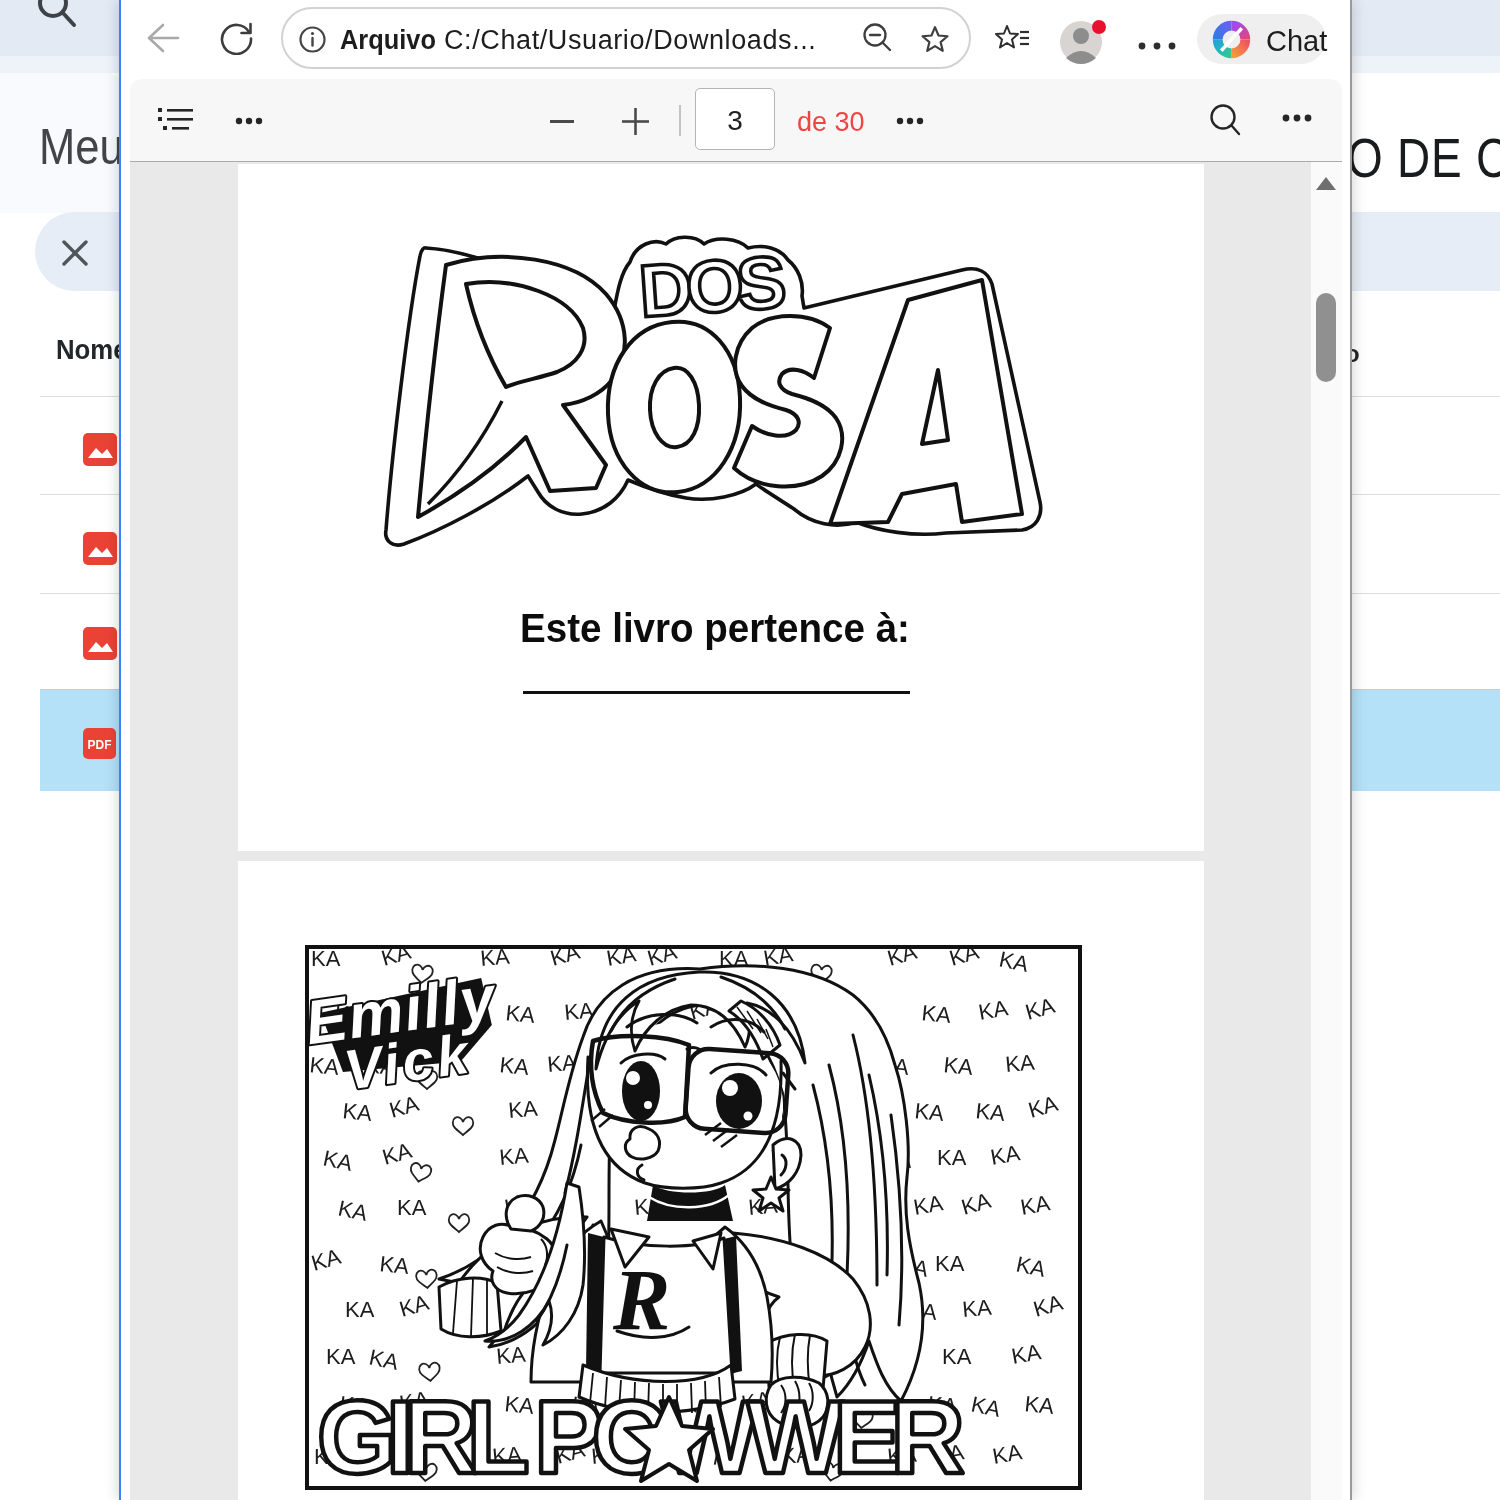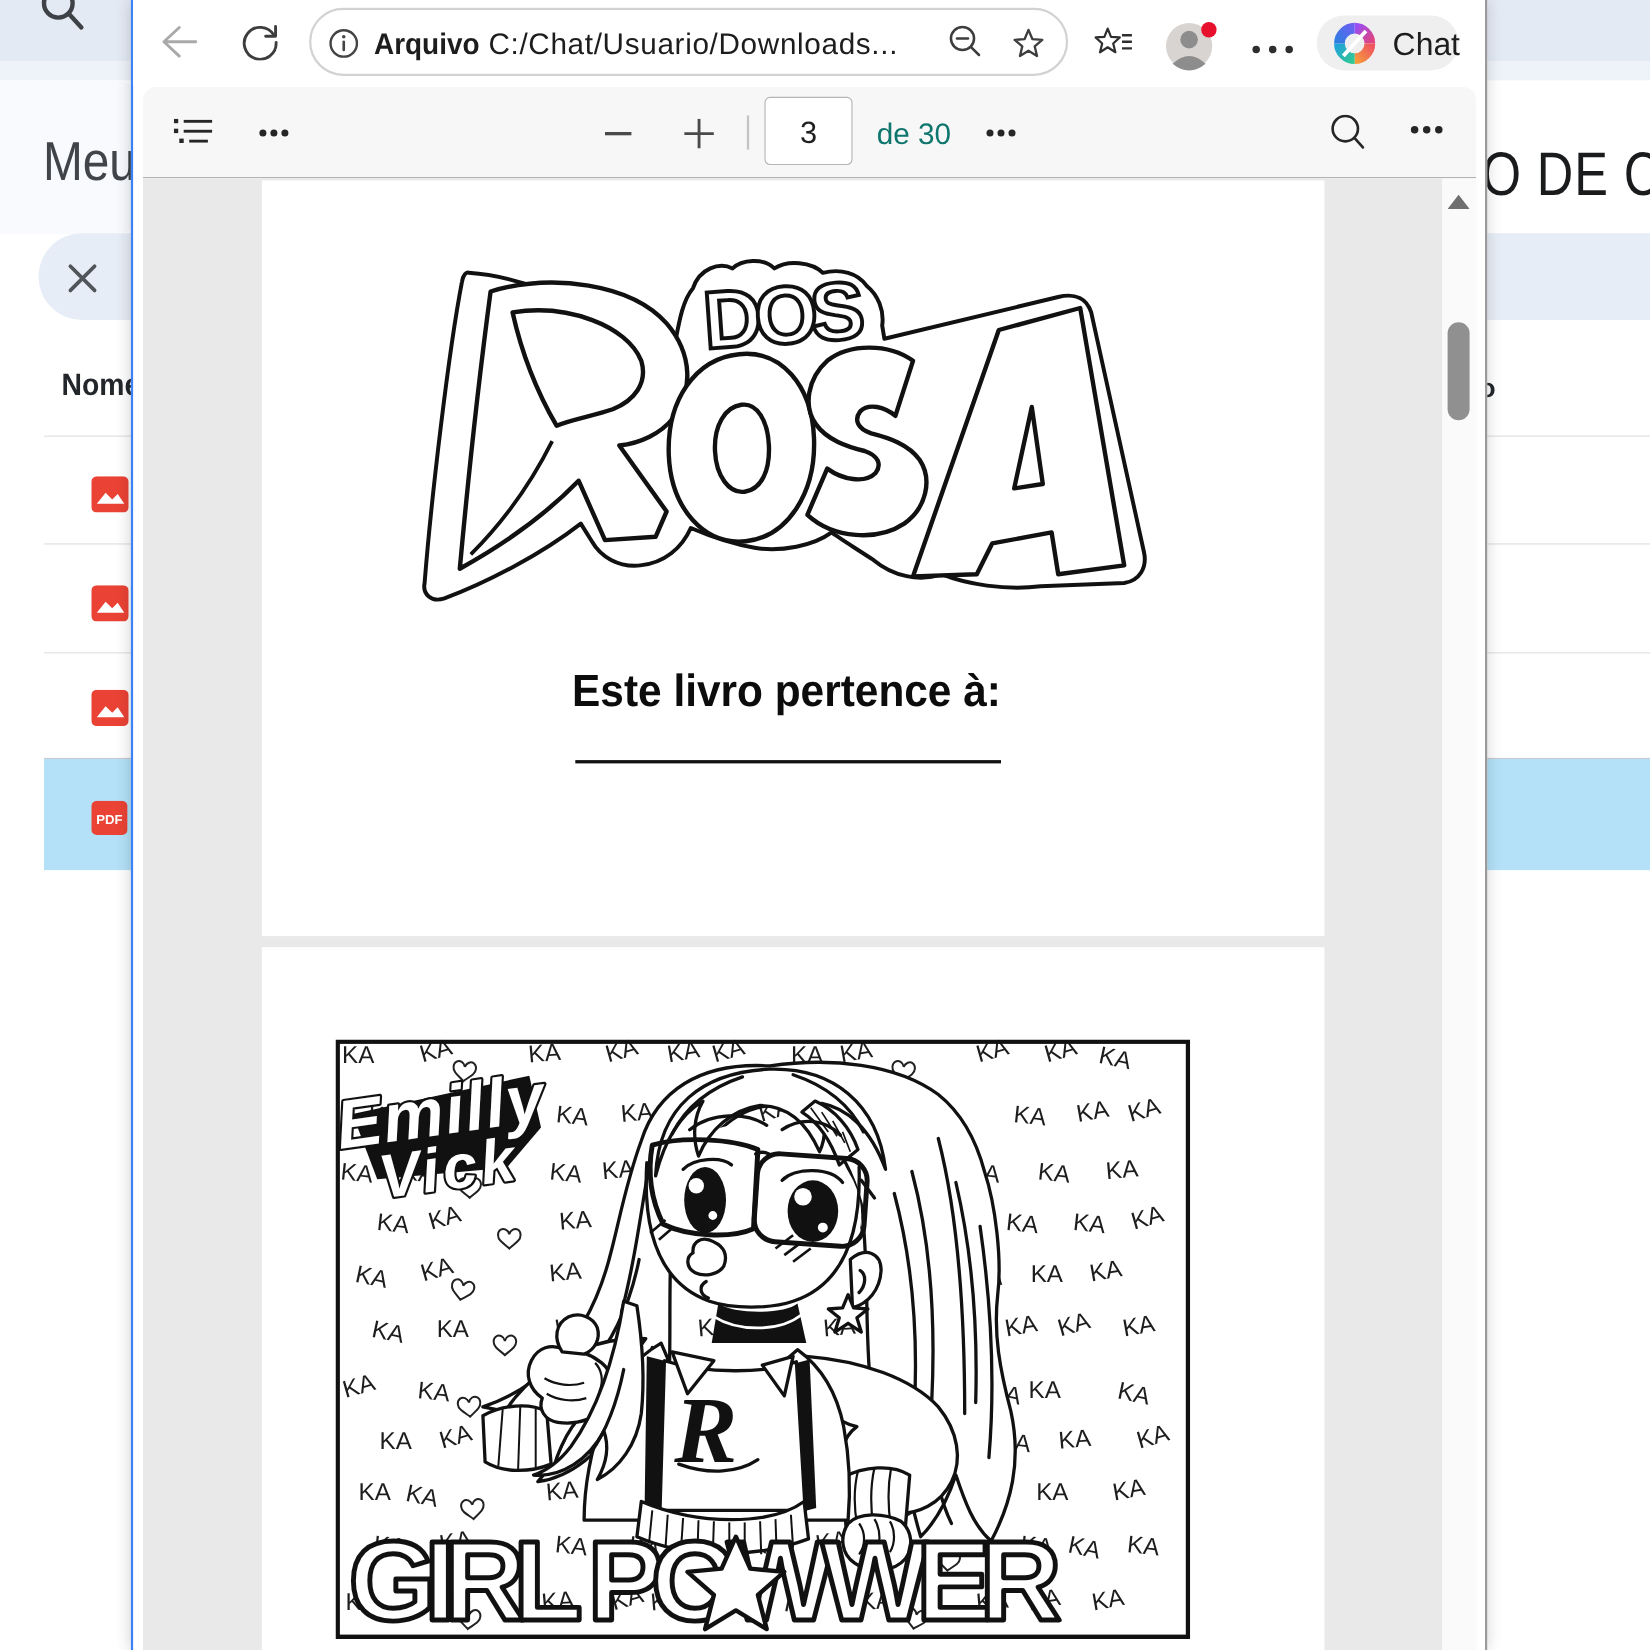--- a/index.html
+++ b/index.html
@@ -170,21 +170,21 @@
 
   <svg class="abs" style="left:501px;top:108px;" width="27" height="27">
       <line x1="0" y1="13.5" x2="27" y2="13.5" stroke="#4a4a4a" stroke-width="2.6"></line>
       <line x1="13.5" y1="0" x2="13.5" y2="27" stroke="#4a4a4a" stroke-width="2.6"></line>
     </svg>
 
   <div class="abs" style="left:558px;top:105px;width:2px;height:31px;background:#c3c3c3;"></div>
 
   <div class="abs" style="left:574px;top:88px;width:80px;height:62px;background:#fff;border:1.5px solid #b5b5b5;border-radius:5px;box-sizing:border-box;"></div>
   <div class="abs" style="left:574px;top:105px;width:80px;text-align:center;font-size:28px;color:#1f1f1f;">3</div>
-  <div class="abs" style="left:676px;top:107px;font-size:27px;color:#0f766e;text-align:right;">de 30</div>
+  <div class="abs" style="left:676px;top:107px;font-size:27px;color:#ef4444;text-align:right;">de 30</div>
 
   <svg class="abs" style="left:775px;top:117px;" width="28" height="8">
       <circle cx="4" cy="4" r="3.2" fill="#262626"></circle>
       <circle cx="14" cy="4" r="3.2" fill="#262626"></circle>
       <circle cx="24" cy="4" r="3.2" fill="#262626"></circle>
     </svg>
 
   <svg class="abs" style="left:1088px;top:104px;" width="32" height="33" viewBox="0 0 32 33">
     <circle cx="14" cy="13" r="11.5" fill="none" stroke="#262626" stroke-width="2.4"></circle>
     <line x1="22.5" y1="21.5" x2="30" y2="30" stroke="#262626" stroke-width="2.4" stroke-linecap="round"></line>

